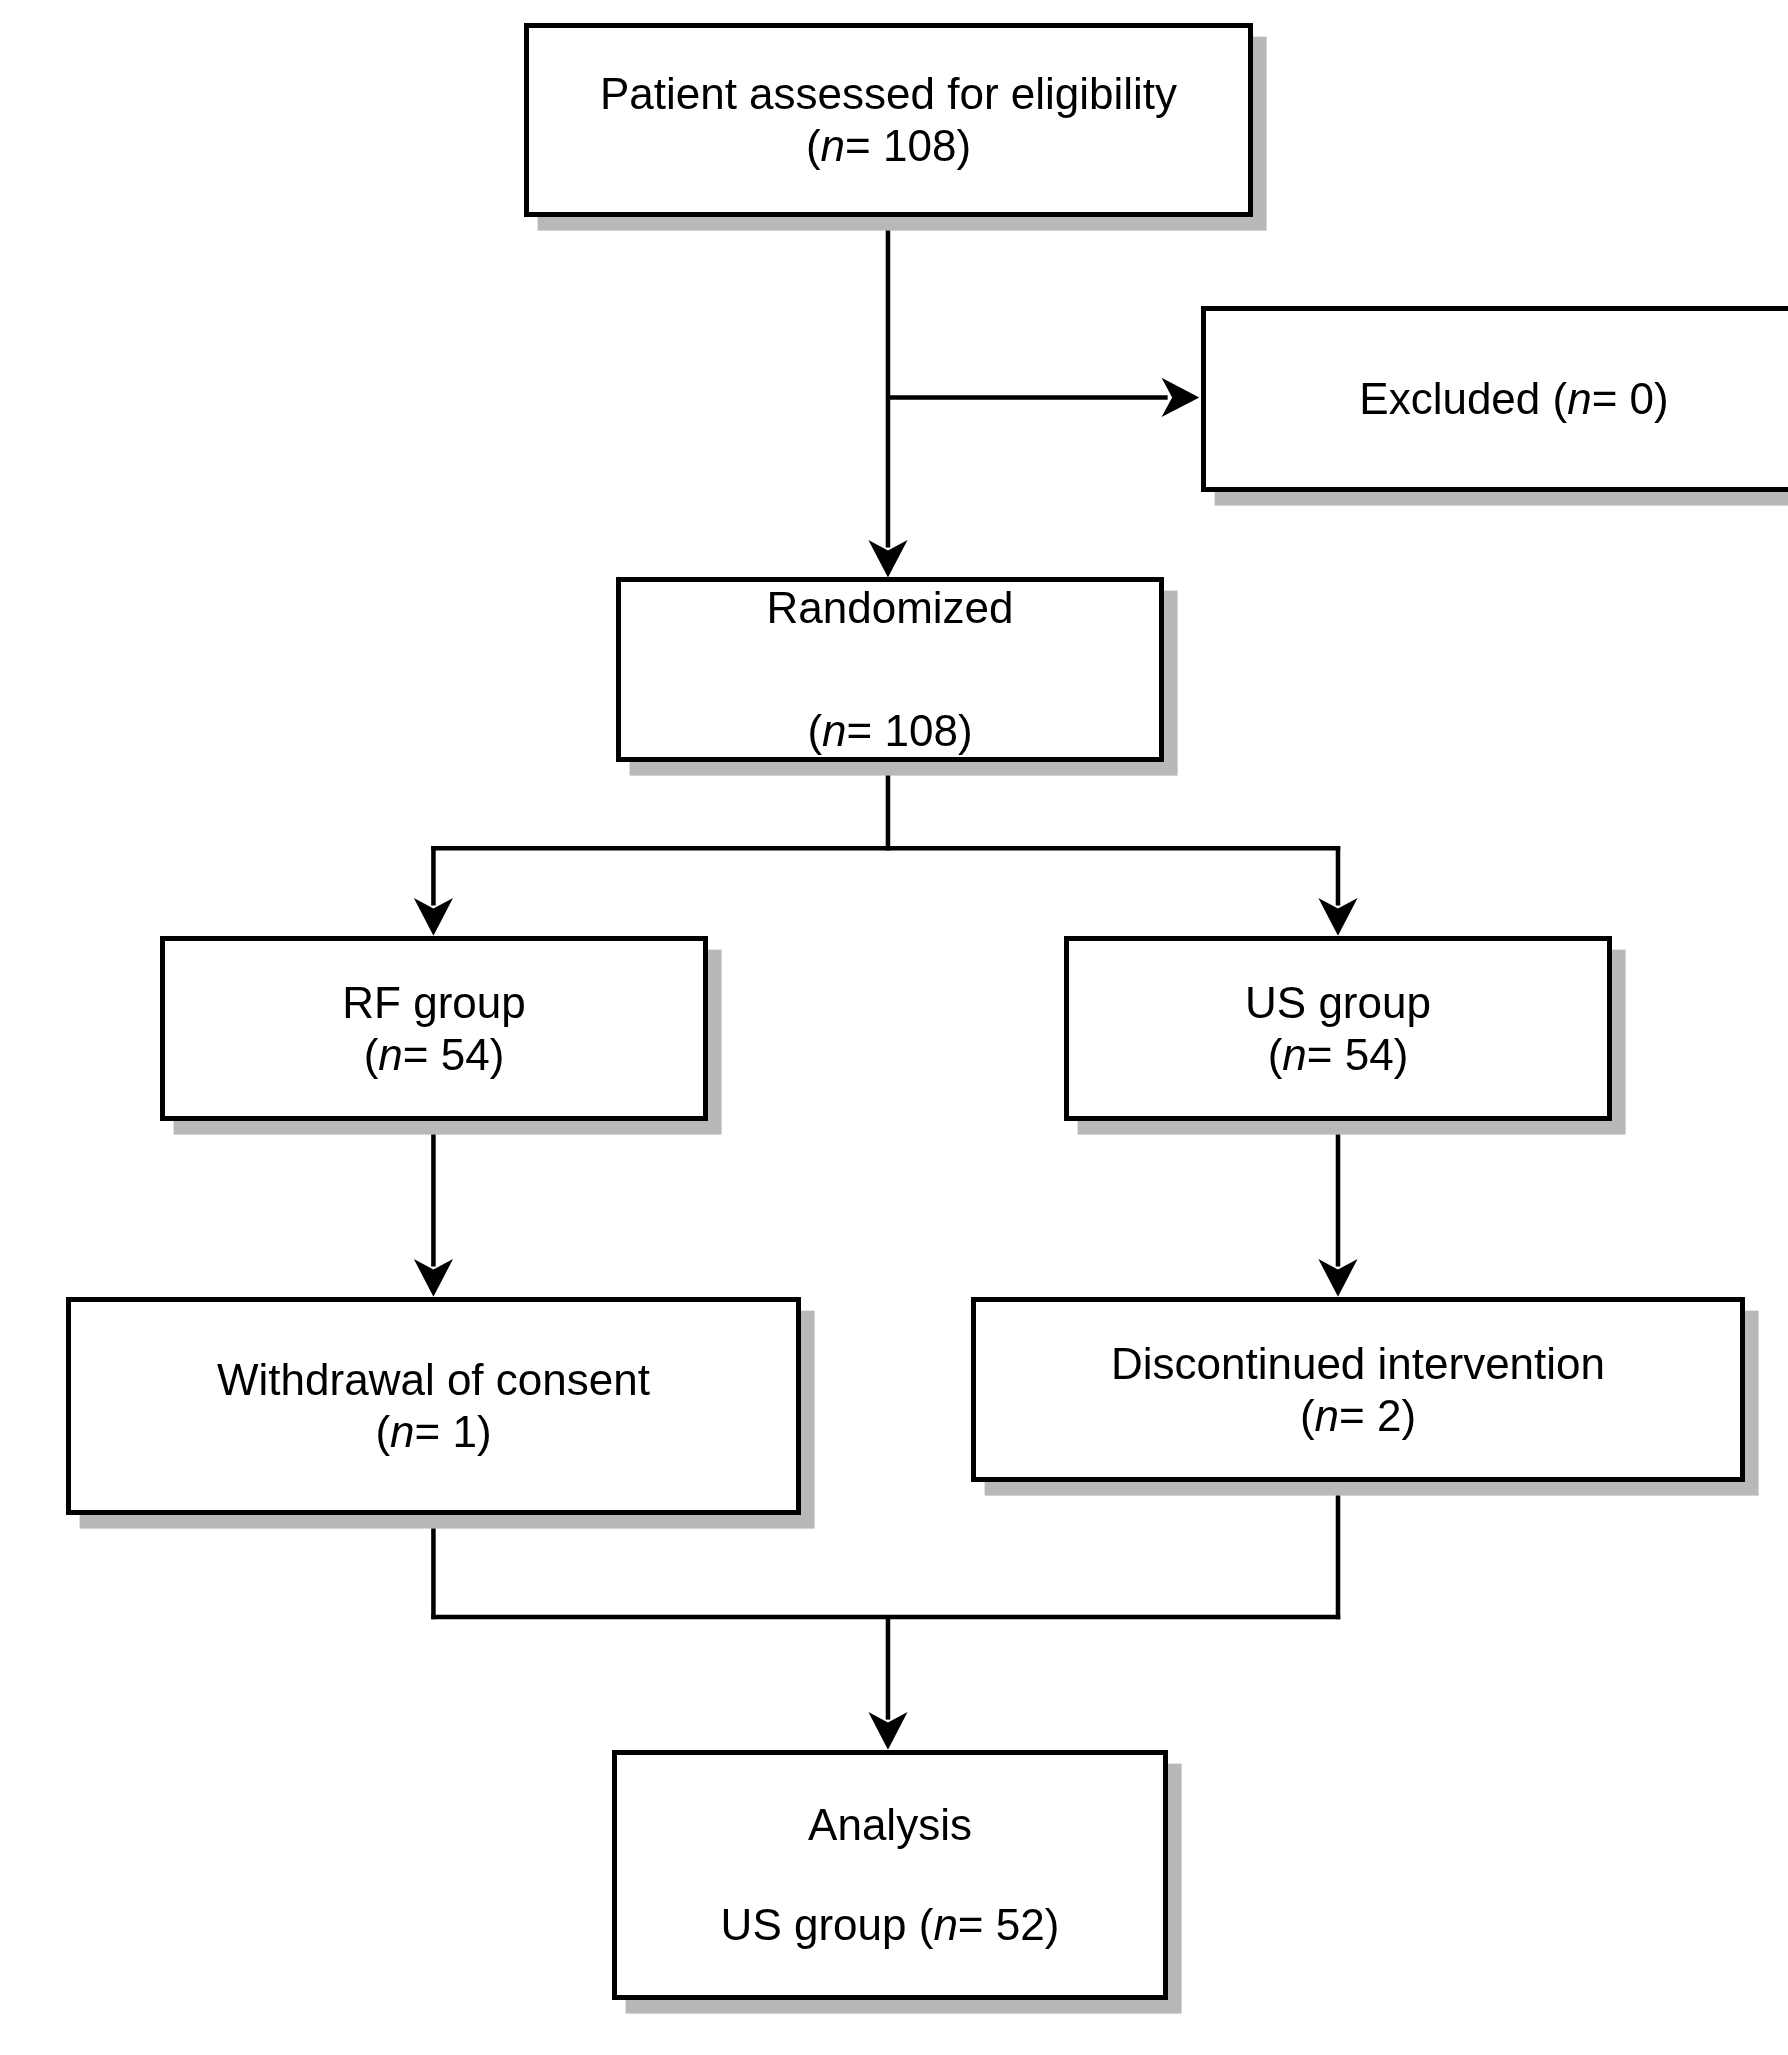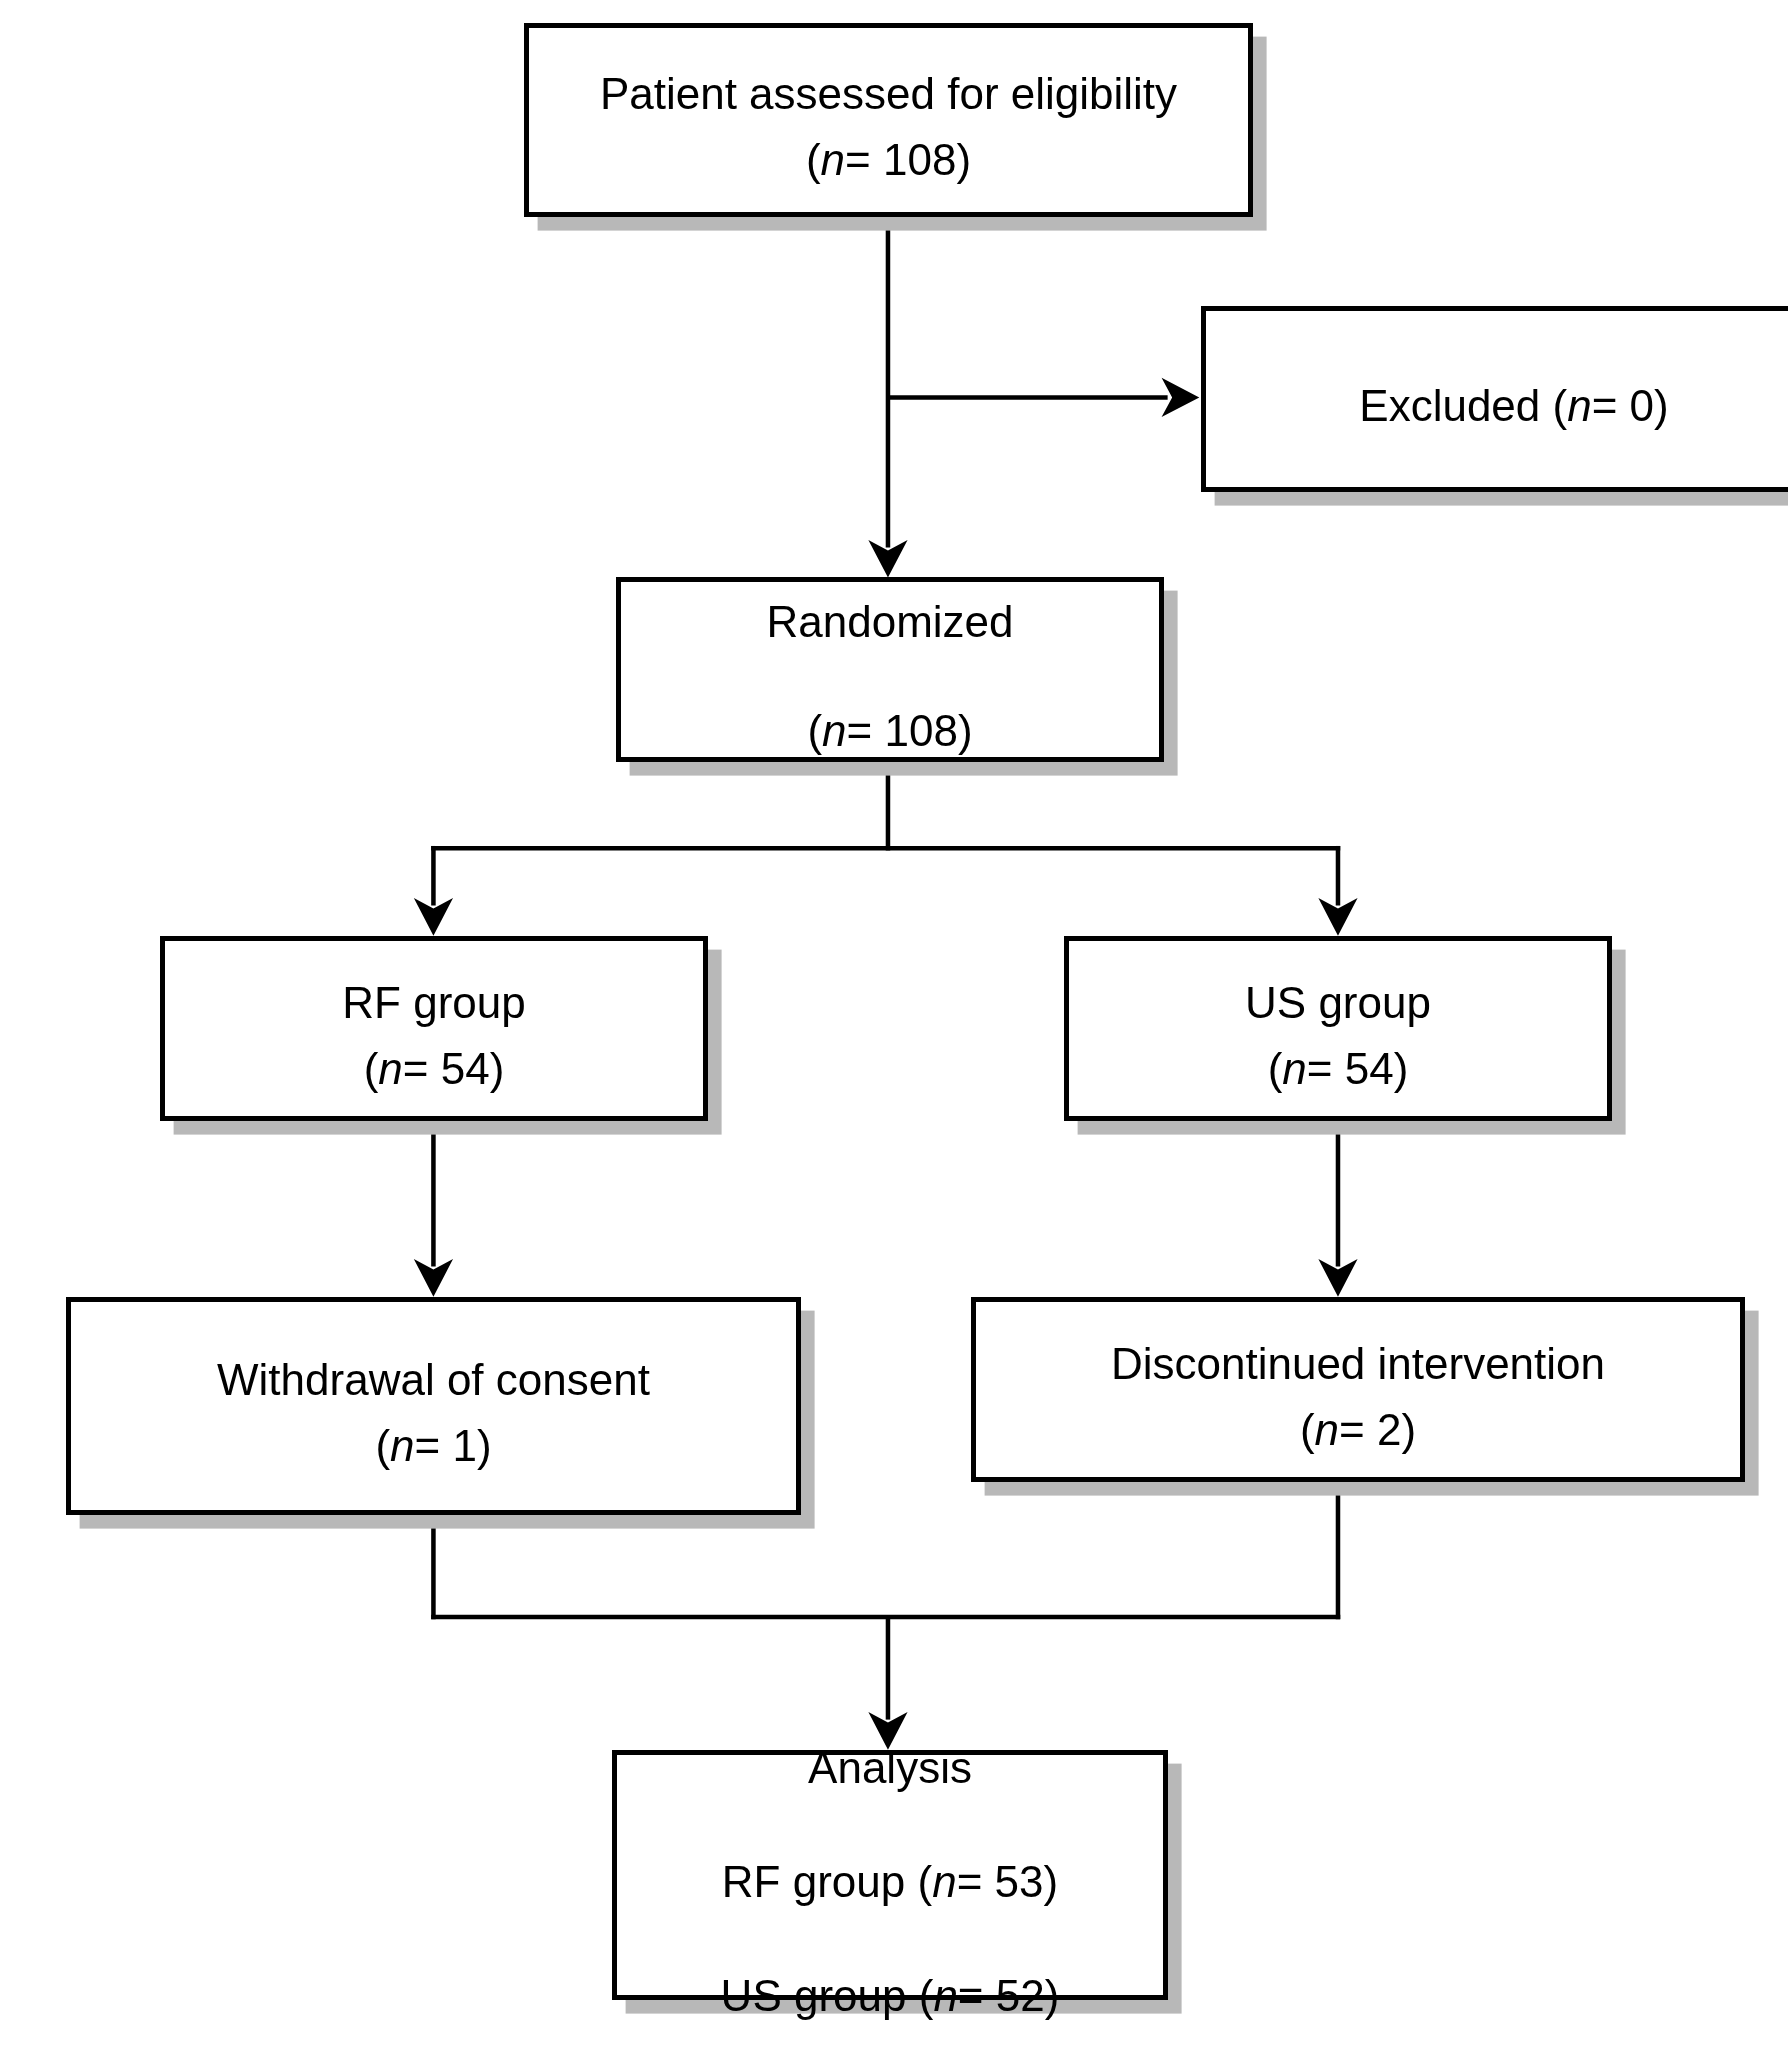--- a/index.html
+++ b/index.html
@@ -31,21 +31,21 @@
     box-shadow: 13.6px 13.6px 0 0 #b8b8b8;
     display: flex;
     flex-direction: column;
     justify-content: center;
     align-items: center;
     text-align: center;
     font-size: 44px;
     line-height: 1.18;
     white-space: nowrap;
   }
-  .box .bline { display: block; margin-top: 14px; }
+  .box .bline { display: block; }
   .n { font-style: italic; }
   .cline { stroke: #000000; stroke-width: 6; fill: none; }
   .ahead { fill: #000000; stroke: none; }
 </style>
 </head>
 <body>
 
 <div id="stage">
 
   <svg id="connectors" viewBox="0 0 2372 2727" xmlns="http://www.w3.org/2000/svg">
@@ -105,18 +105,17 @@
     <span class="bline"><span>(</span><span class="n">n</span><span>= 1)</span></span>
   </div>
 
   <div class="box" style="left:971px; top:1297px; width:774px; height:185px;">
     <span class="bline">Discontinued intervention</span>
     <span class="bline"><span>(</span><span class="n">n</span><span>= 2)</span></span>
   </div>
 
   <div class="box" style="left:612px; top:1750px; width:556px; height:250px;gap:48px;">
     <span class="bline">Analysis</span>
-    <span class="bline"><span>RF group (</span><span class="n">n</span><span>= 53)</span></span>
     <span class="bline"><span>US group (</span><span class="n">n</span><span>= 52)</span></span>
   </div>
 
 </div>
 
 
 </body></html>

